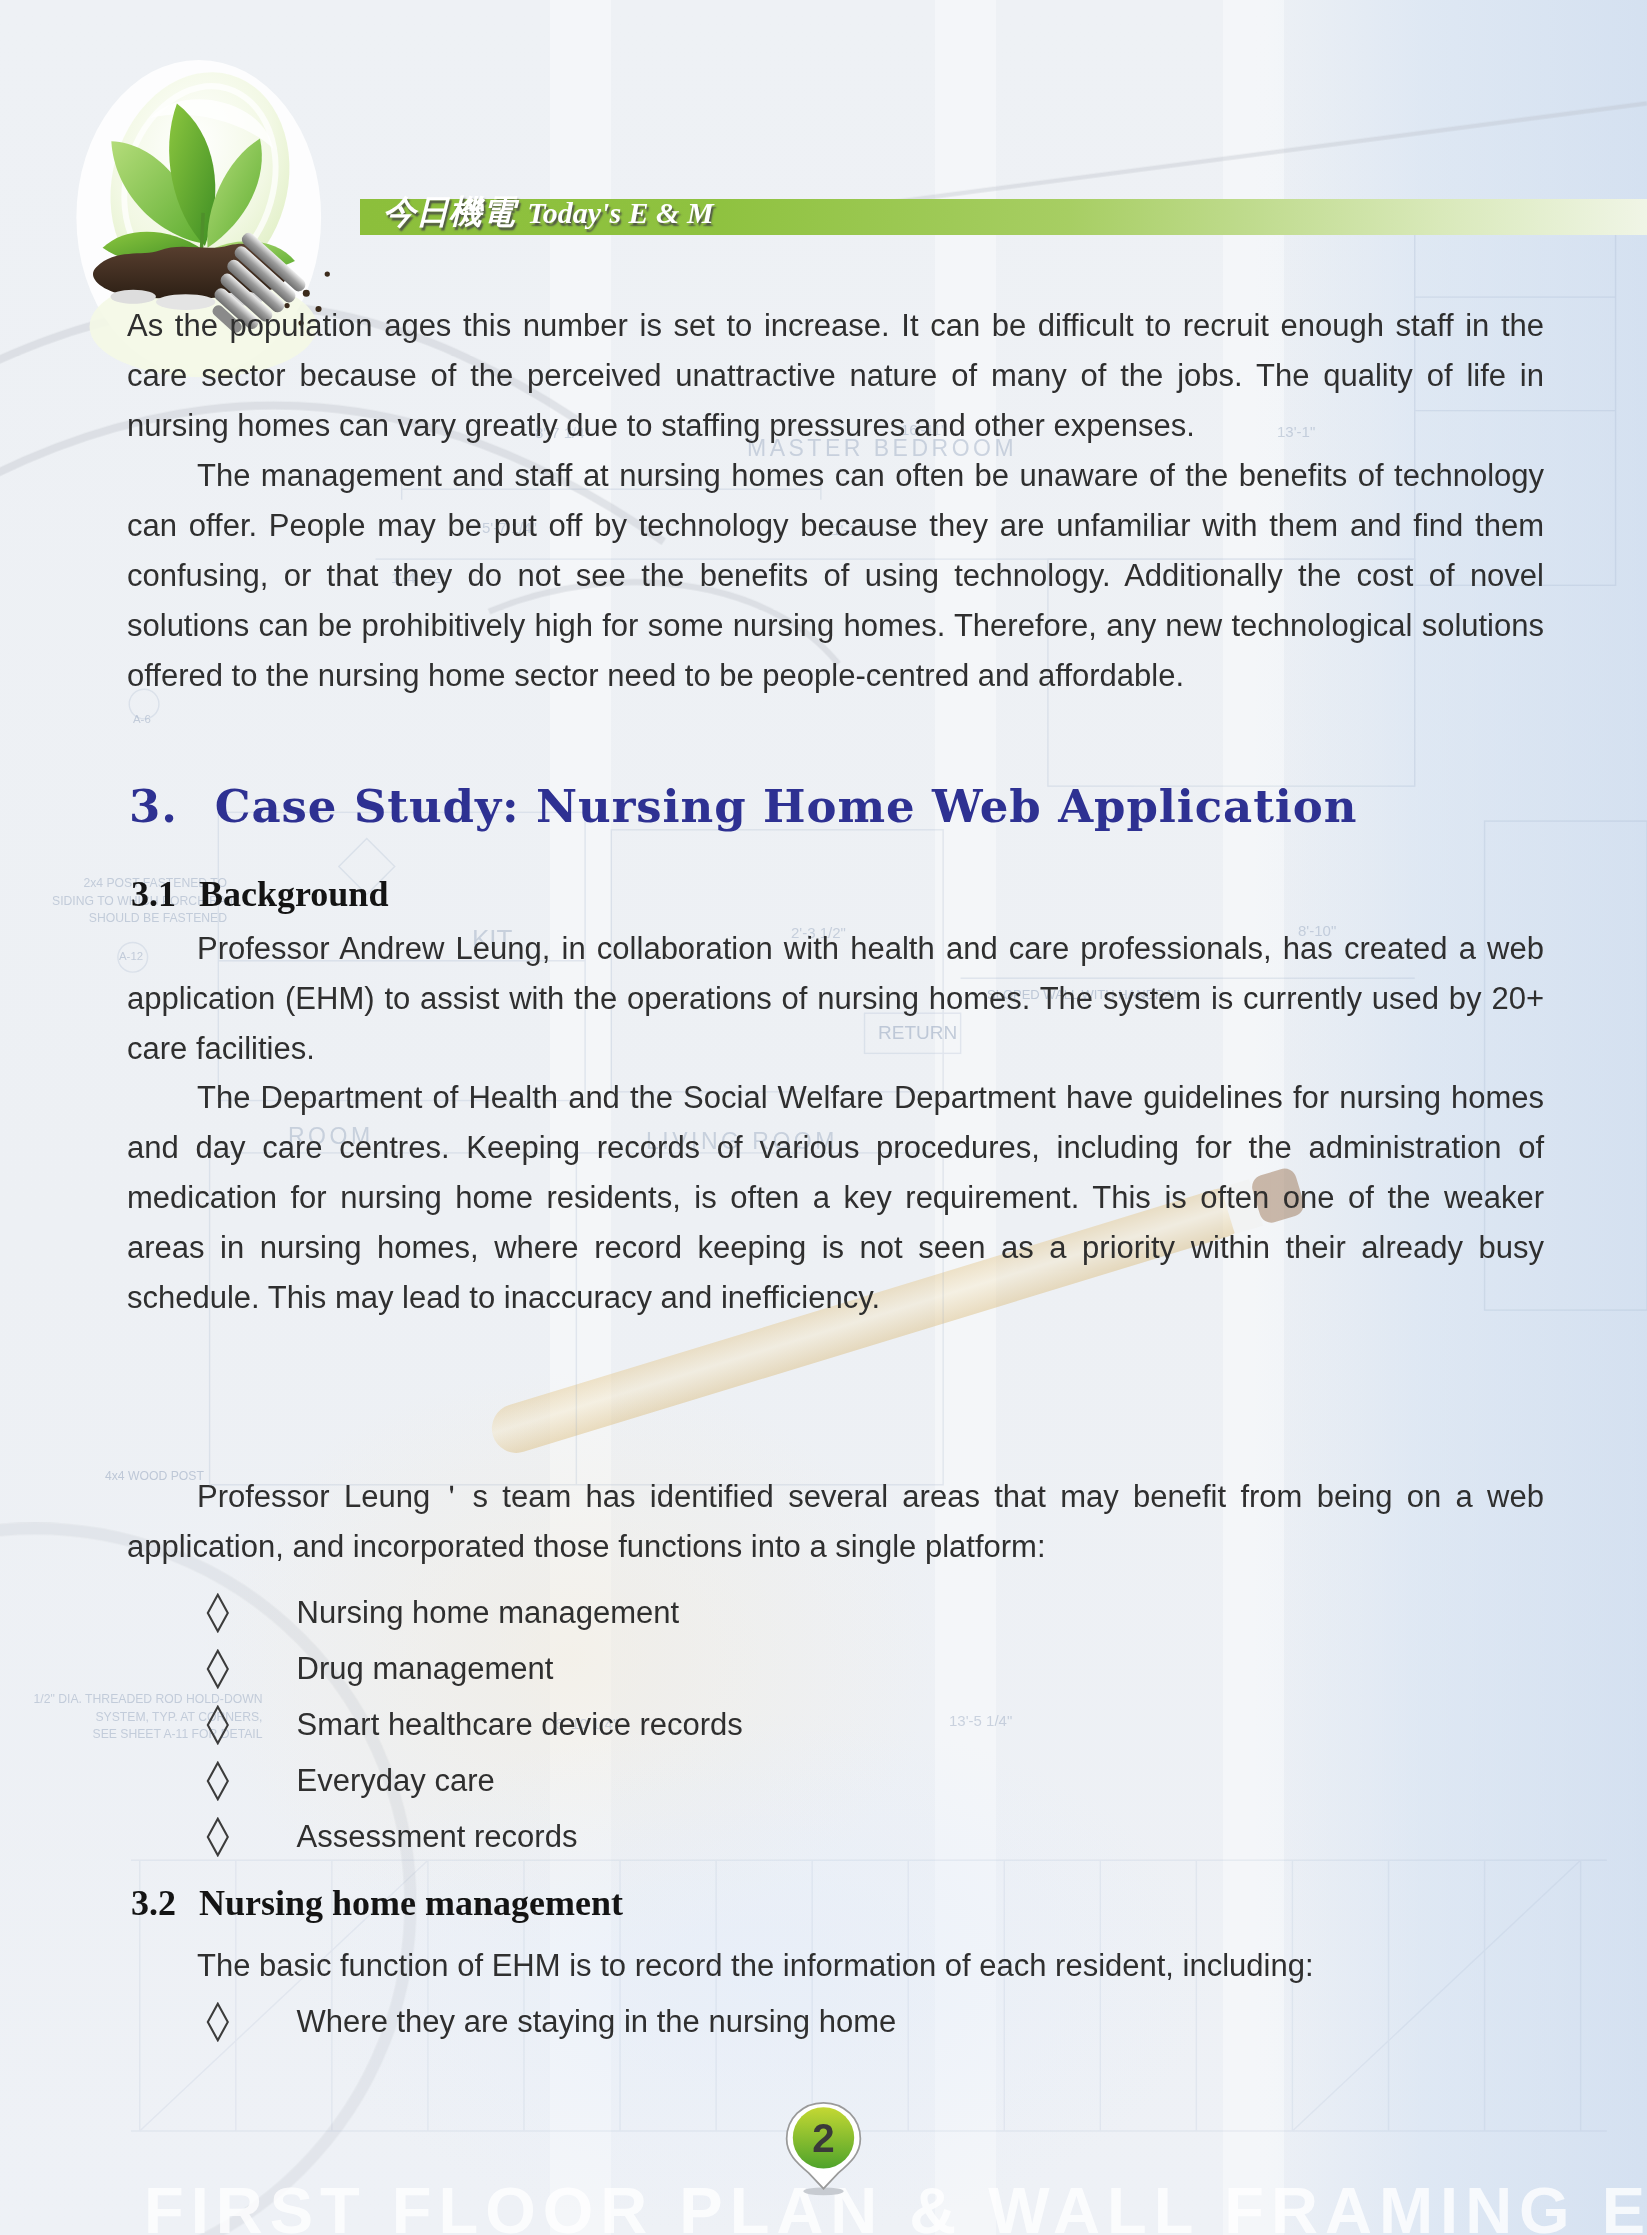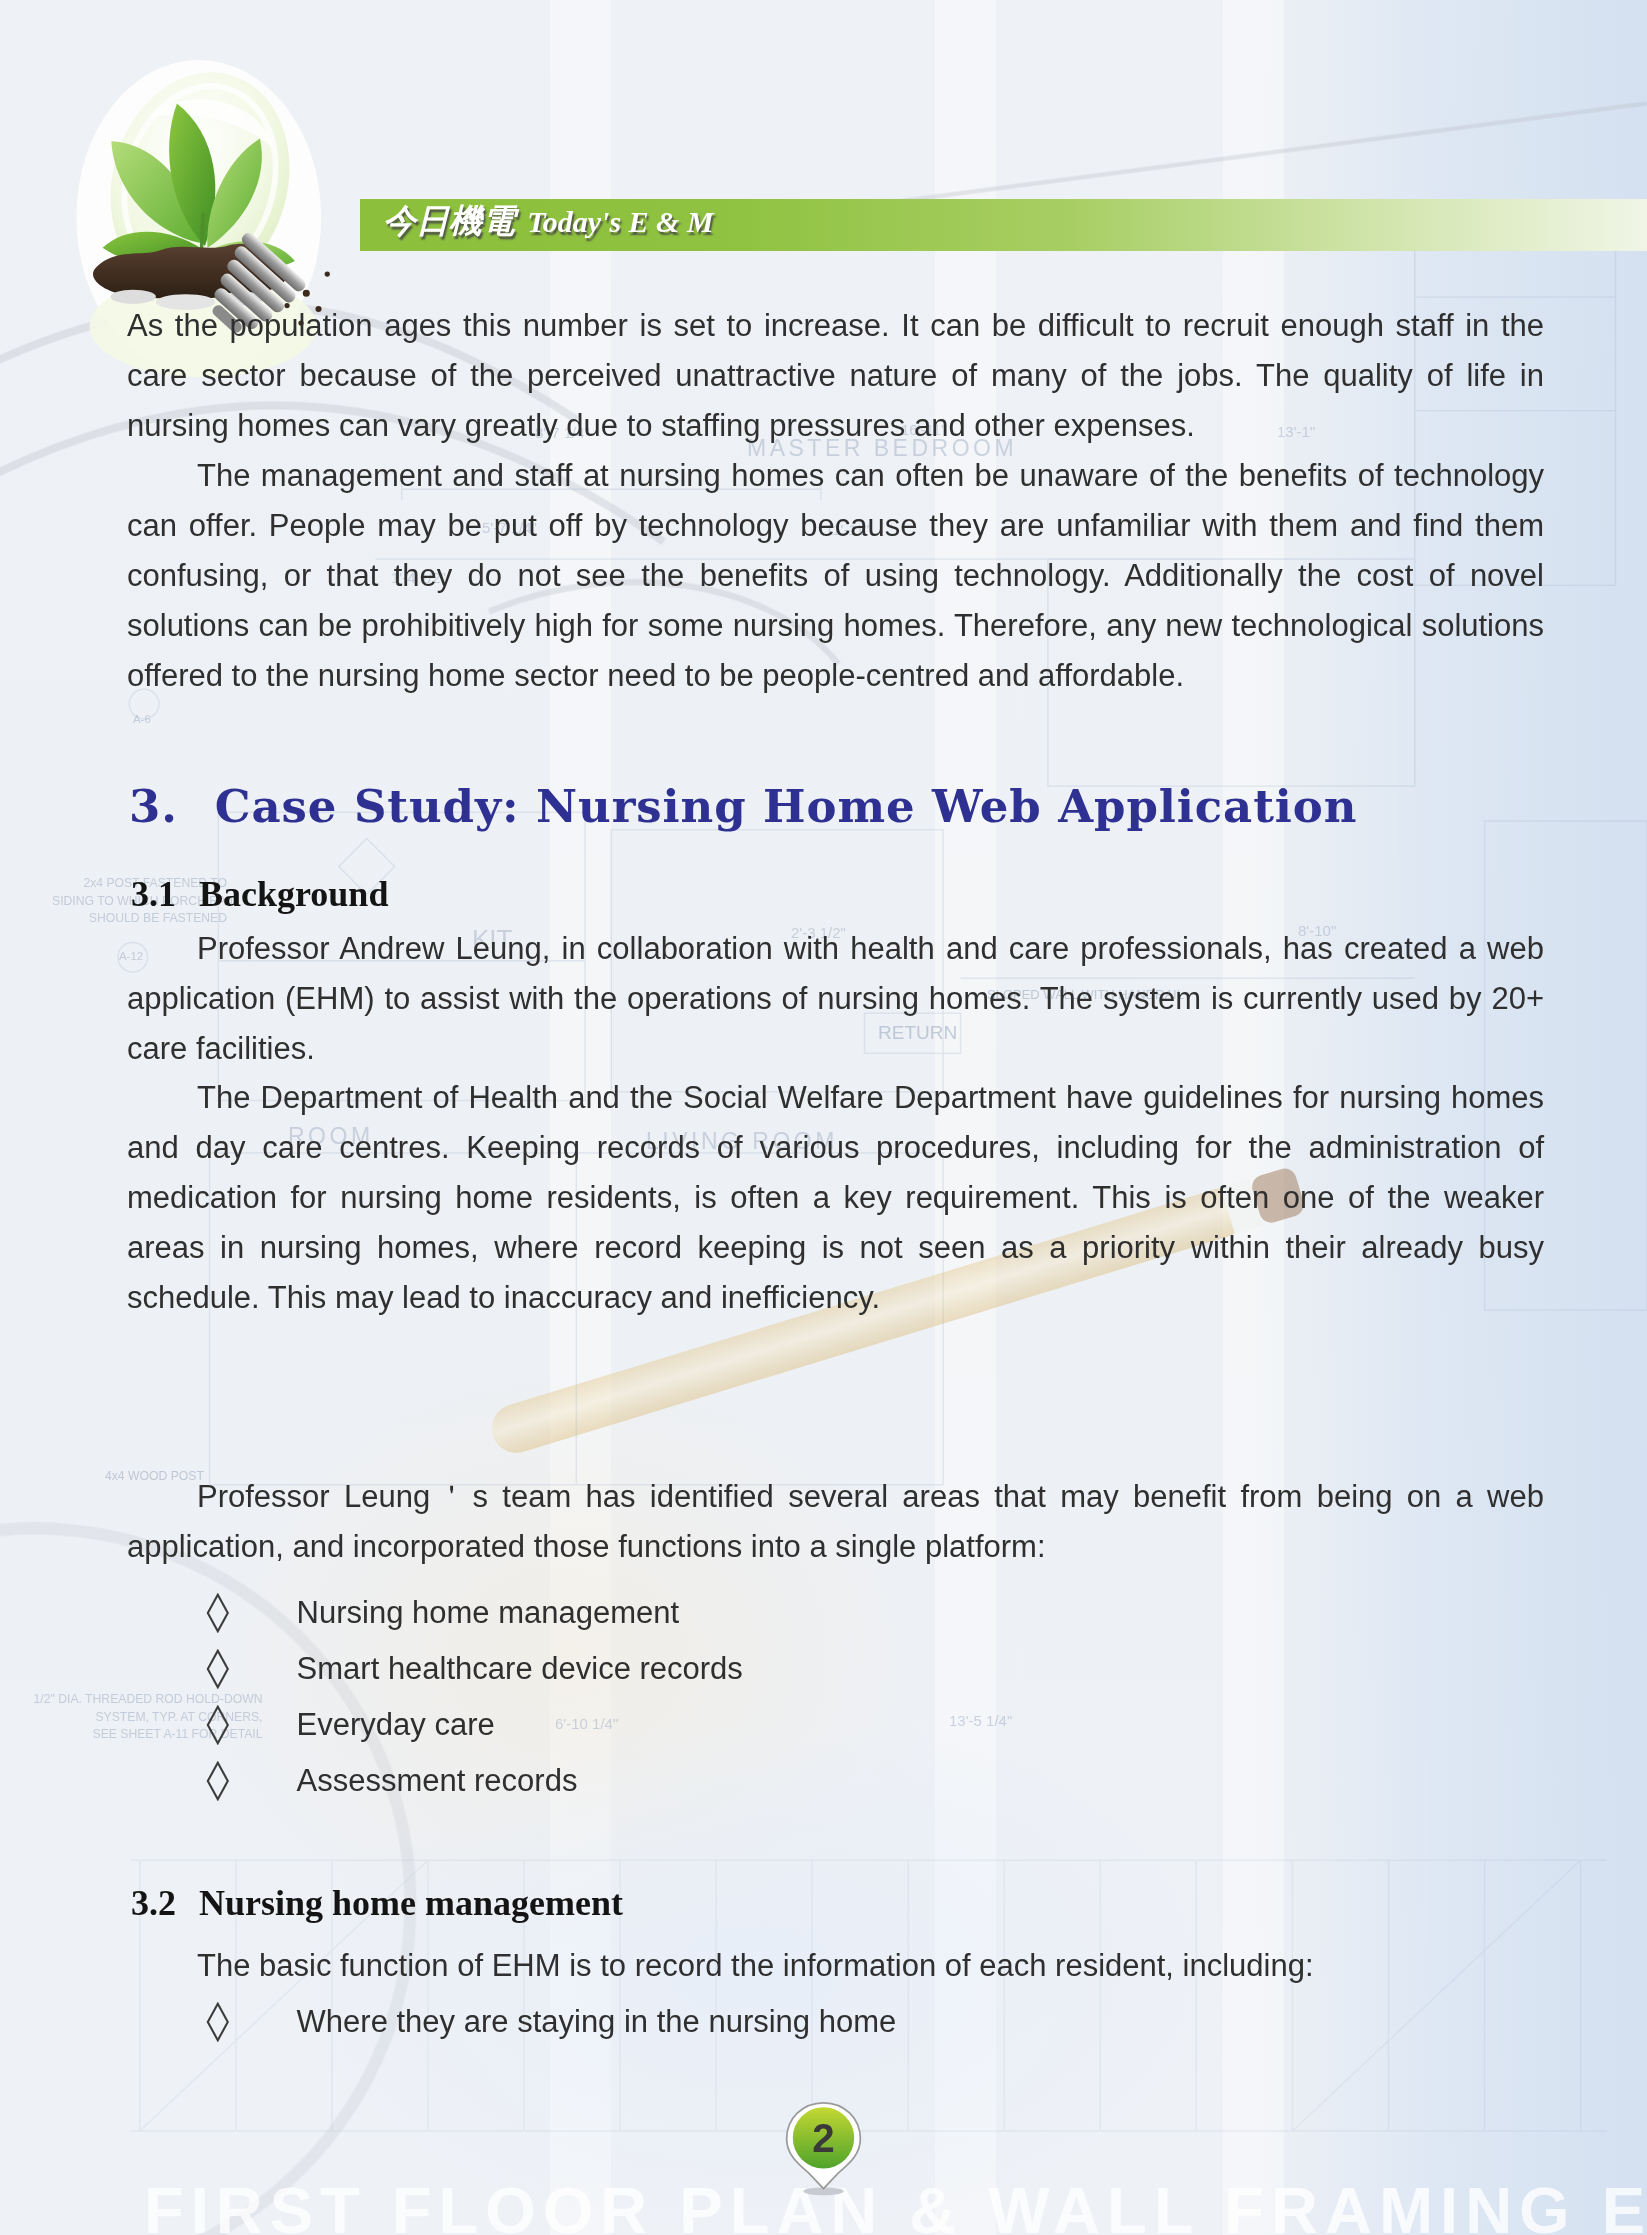--- a/index.html
+++ b/index.html
@@ -21,23 +21,23 @@
   .wm{position:absolute;color:#8fa0ba;opacity:.5;font-family:"Liberation Sans",sans-serif;white-space:nowrap;}
   .wm-dim{font-size:15px;opacity:.42;}
   .wm-room{font-size:23px;letter-spacing:3.5px;opacity:.4;}
   .wm-small{font-size:12.2px;opacity:.45;text-align:right;line-height:17.5px;}
   .wm-bottom{
     position:absolute;left:144px;top:2173px;font-size:65px;font-weight:bold;letter-spacing:7px;
     color:#ffffff;opacity:.78;white-space:nowrap;
   }
   
   .masthead-bar{
-    position:absolute;left:360px;top:199px;width:1287px;height:52px;
+    position:absolute;left:360px;top:199px;width:1287px;height:36px;
     background:linear-gradient(90deg,#8cbf3b 0%,#8fc240 28%,#a7ce63 55%,#d9e9ba 84%,#f0f5e6 100%);
-    display:flex;align-items:flex-start;
+    display:flex;align-items:flex-end;
   }
   .masthead-title{
     padding-left:23px;color:#ffffff;font-style:italic;font-weight:bold;
     text-shadow:1.7px 2.6px 1.7px rgba(70,70,70,.85);white-space:nowrap;
   }
   .masthead-title .cjk{font-size:33px;font-family:"DejaVu Serif","Liberation Serif",serif;}
   .masthead-title .latin{font-size:30px;margin-left:12.2px;font-family:"Liberation Serif",serif;}
   .logo{position:absolute;left:72px;top:38px;}
   
   .col{position:absolute;left:127px;width:1417px;color:#2f2f2f;}
@@ -263,20 +263,26 @@
     <li>
       <svg class="bullet-diamond" viewBox="0 0 27 46">
           <polygon points="13.5,2 25,23 13.5,44 2,23" fill="none" stroke="#3c3c3c" stroke-width="2.4"></polygon>
         </svg>
       <span class="bullet-label">Nursing home management</span>
     </li>
     <li>
       <svg class="bullet-diamond" viewBox="0 0 27 46">
           <polygon points="13.5,2 25,23 13.5,44 2,23" fill="none" stroke="#3c3c3c" stroke-width="2.4"></polygon>
         </svg>
+      <span class="bullet-label">Drug management</span>
+    </li>
+    <li>
+      <svg class="bullet-diamond" viewBox="0 0 27 46">
+          <polygon points="13.5,2 25,23 13.5,44 2,23" fill="none" stroke="#3c3c3c" stroke-width="2.4"></polygon>
+        </svg>
       <span class="bullet-label">Smart healthcare device records</span>
     </li>
     <li>
       <svg class="bullet-diamond" viewBox="0 0 27 46">
           <polygon points="13.5,2 25,23 13.5,44 2,23" fill="none" stroke="#3c3c3c" stroke-width="2.4"></polygon>
         </svg>
       <span class="bullet-label">Everyday care</span>
     </li>
     <li>
       <svg class="bullet-diamond" viewBox="0 0 27 46">

